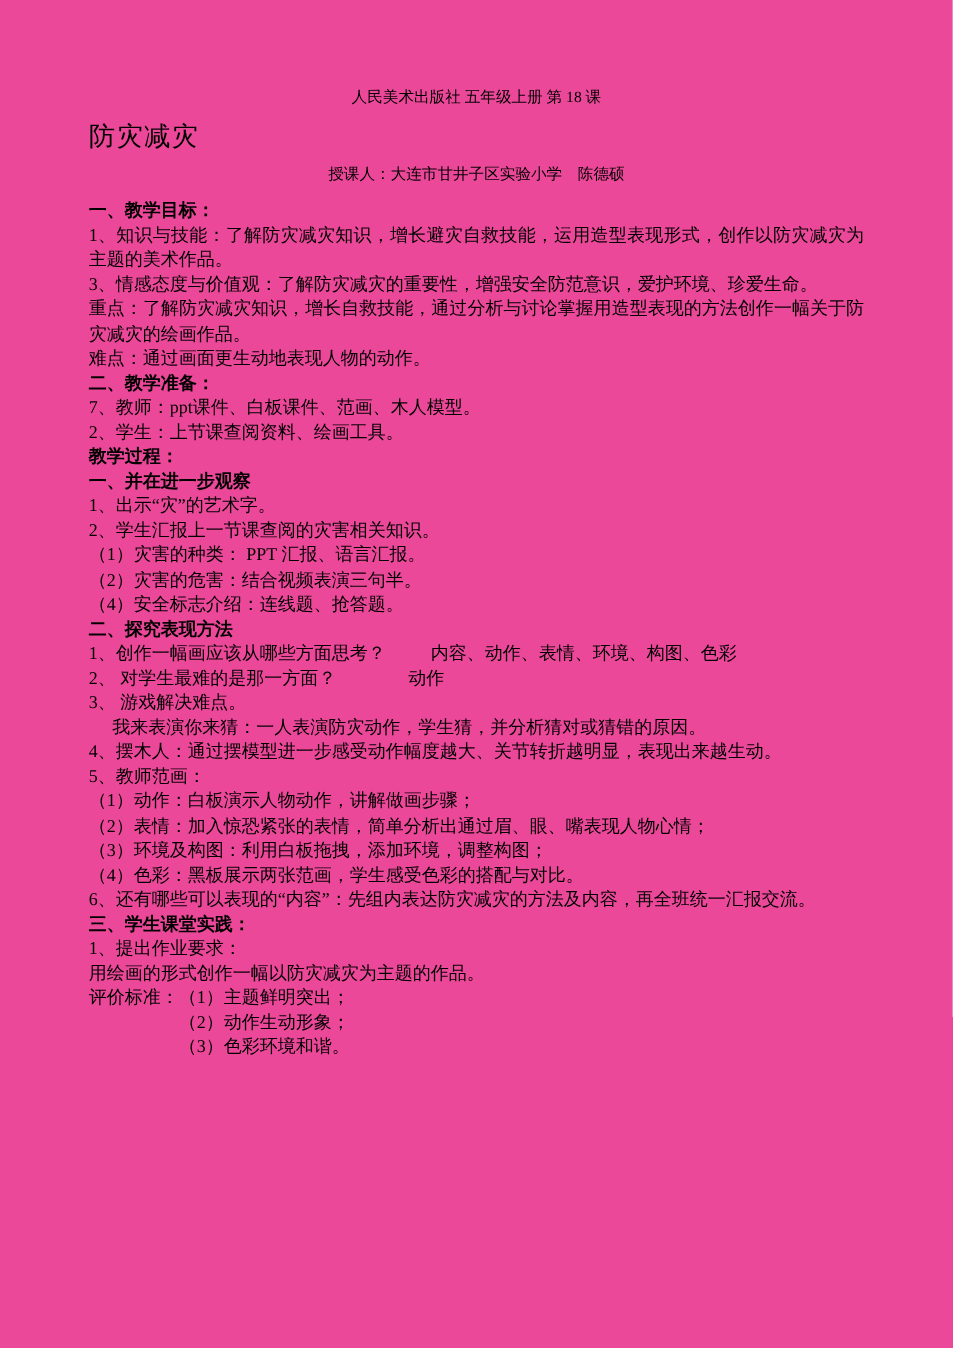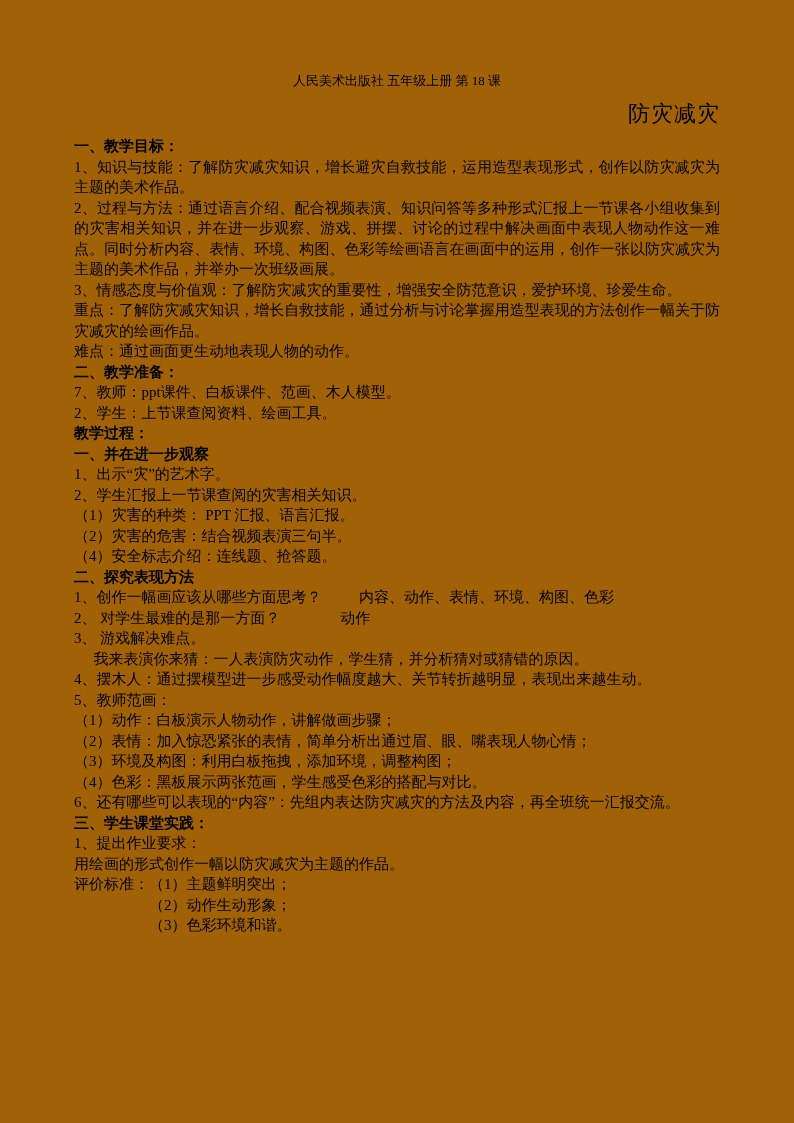--- a/index.html
+++ b/index.html
@@ -5,35 +5,35 @@
   html, body {
     margin: 0;
     padding: 0;
     background: #ffffff;
   }
   .page {
     width: 794px;
     height: 1123px;
     box-sizing: border-box;
     margin: 0 auto;
-    background: #a16207;
+    background: #ec4899;
     color: #000000;
     font-family: "Liberation Serif", serif;
     padding: 72px 74px 0 74px;
     overflow: hidden;
   }
   .doc-header {
     text-align: center;
     font-size: 13px;
     line-height: 18px;
     white-space: pre-wrap;
     margin-bottom: 10px;
   }
   .doc-title {
-    text-align: right;
+    text-align: left;
     font-size: 22px;
     font-weight: normal;
     line-height: 28px;
     margin: 0 0 8px 0;
     letter-spacing: 1px;
   }
   .doc-subtitle {
     text-align: center;
     font-size: 13px;
     line-height: 18px;
@@ -51,24 +51,24 @@
   .doc-body p.para.bold {
     font-weight: bold;
   }
 </style>
 </head>
 <body>
 
 <div class="page">
   <div class="doc-header">人民美术出版社 五年级上册 第 18 课</div>
   <h1 class="doc-title">防灾减灾</h1>
+  <div class="doc-subtitle">授课人：大连市甘井子区实验小学    陈德硕</div>
   <div class="doc-body">
       <p class="para bold">一、教学目标：</p>
       <p class="para">1、知识与技能：了解防灾减灾知识，增长避灾自救技能，运用造型表现形式，创作以防灾减灾为主题的美术作品。</p>
-      <p class="para">2、过程与方法：通过语言介绍、配合视频表演、知识问答等多种形式汇报上一节课各小组收集到的灾害相关知识，并在进一步观察、游戏、拼摆、讨论的过程中解决画面中表现人物动作这一难点。同时分析内容、表情、环境、构图、色彩等绘画语言在画面中的运用，创作一张以防灾减灾为主题的美术作品，并举办一次班级画展。</p>
       <p class="para">3、情感态度与价值观：了解防灾减灾的重要性，增强安全防范意识，爱护环境、珍爱生命。</p>
       <p class="para">重点：了解防灾减灾知识，增长自救技能，通过分析与讨论掌握用造型表现的方法创作一幅关于防灾减灾的绘画作品。</p>
       <p class="para">难点：通过画面更生动地表现人物的动作。</p>
       <p class="para bold">二、教学准备：</p>
       <p class="para">7、教师：ppt课件、白板课件、范画、木人模型。</p>
       <p class="para">2、学生：上节课查阅资料、绘画工具。</p>
       <p class="para bold">教学过程：</p>
       <p class="para bold">一、并在进一步观察</p>
       <p class="para">1、出示“灾”的艺术字。</p>
       <p class="para">2、学生汇报上一节课查阅的灾害相关知识。</p>

